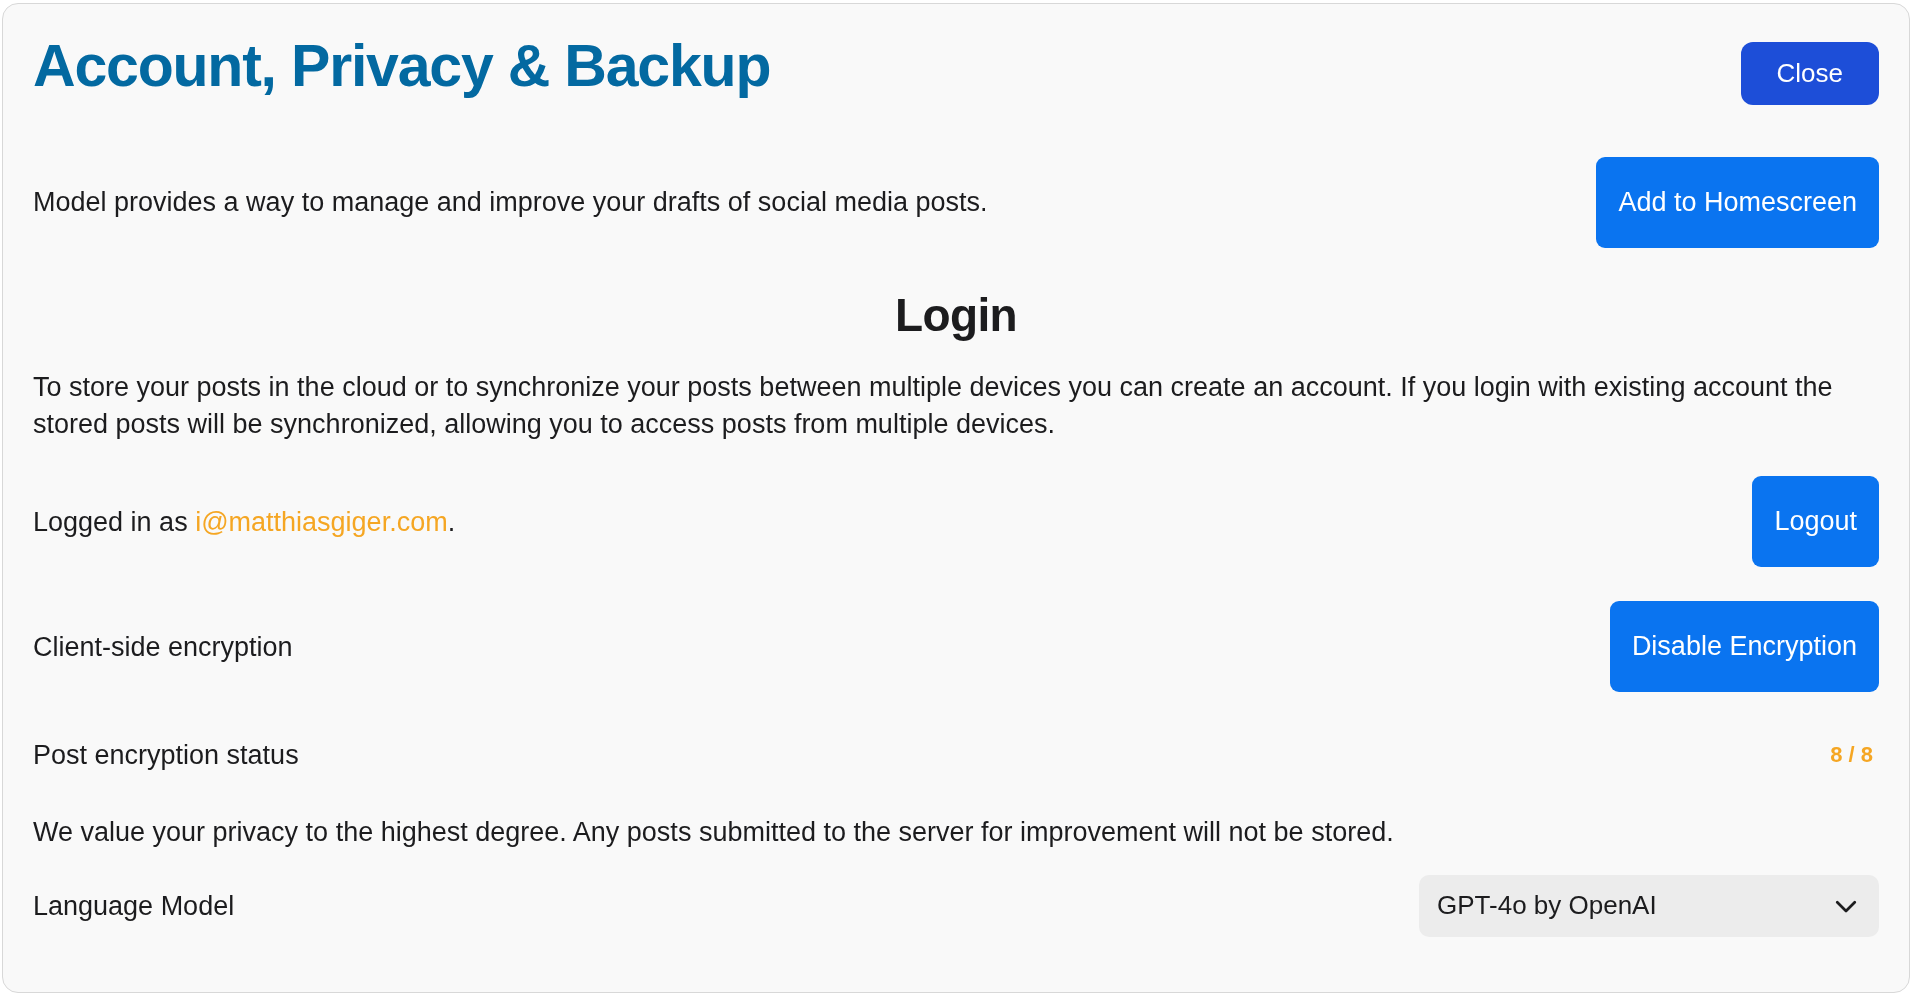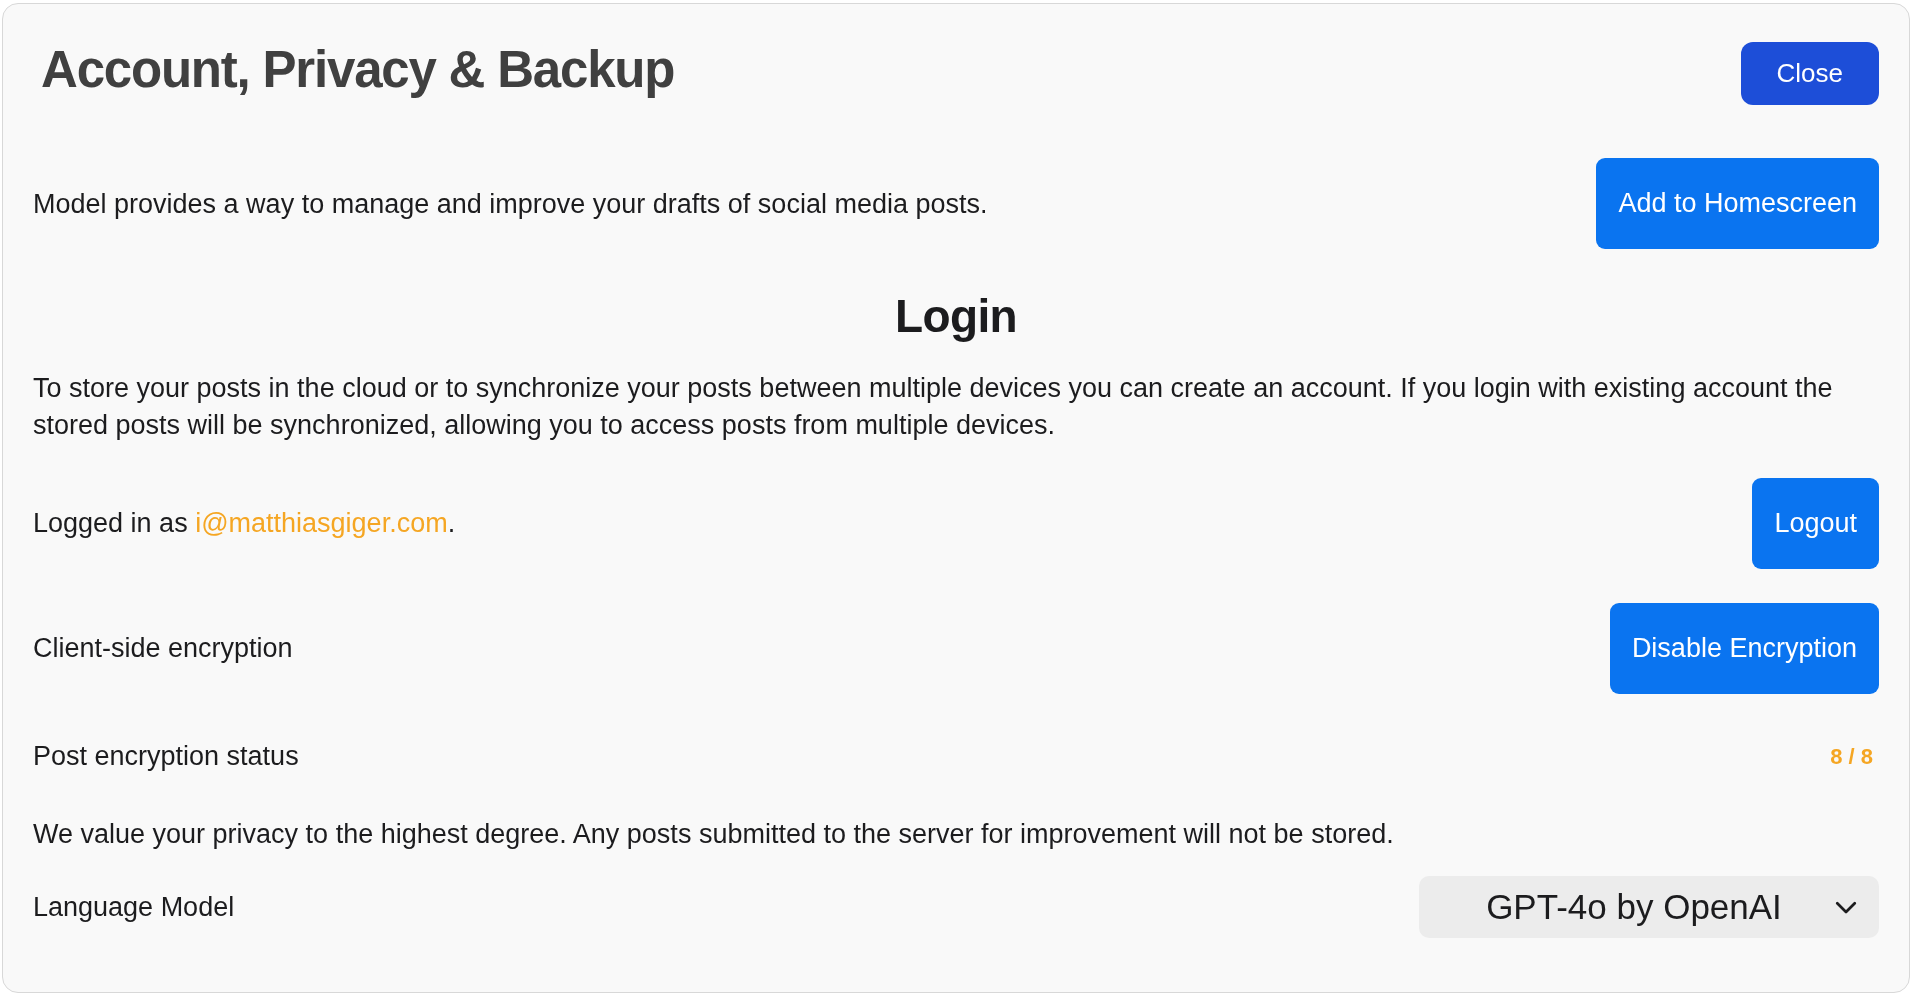--- a/index.html
+++ b/index.html
@@ -27,25 +27,25 @@
     padding: 0 30px;
     overflow: hidden;
   }
   .row {
     display: flex;
     align-items: center;
     justify-content: space-between;
     width: 100%;
   }
   .page-title {
-    font-size: 51px;
+    font-size: 59px;
     font-weight: bold;
     letter-spacing: -1.2px;
-    margin: 8px;
-    color: #404040;
+    margin: 0;
+    color: #0369a1;
     line-height: 1.1;
   }
   .header-row {
     padding-top: 30px;
     align-items: flex-start;
   }
   .btn {
     border: none;
     cursor: pointer;
     font-family: "Liberation Sans", sans-serif;
@@ -107,31 +107,31 @@
     position: relative;
     width: 460px;
     height: 62px;
     background: #ececec;
     border-radius: 10px;
     display: flex;
     align-items: center;
     padding: 0 18px;
   }
   .select-wrap .sel-text {
-    font-size: 35px;
+    font-size: 26px;
     color: #1c1c1e;
     flex: 1;
   }
   .chev {
     width: 30px;
     height: 30px;
     flex: none;
   }
   .privacy-para { margin-top: 30px; }
-  .lang-row { margin-top: 24px; text-align: center; }
+  .lang-row { margin-top: 24px; }
 </style>
 </head>
 <body>
 
 <div class="panel">
 
   <div class="row header-row">
     <h1 class="page-title">Account, Privacy &amp; Backup</h1>
     <button class="btn btn-close">Close</button>
   </div>

